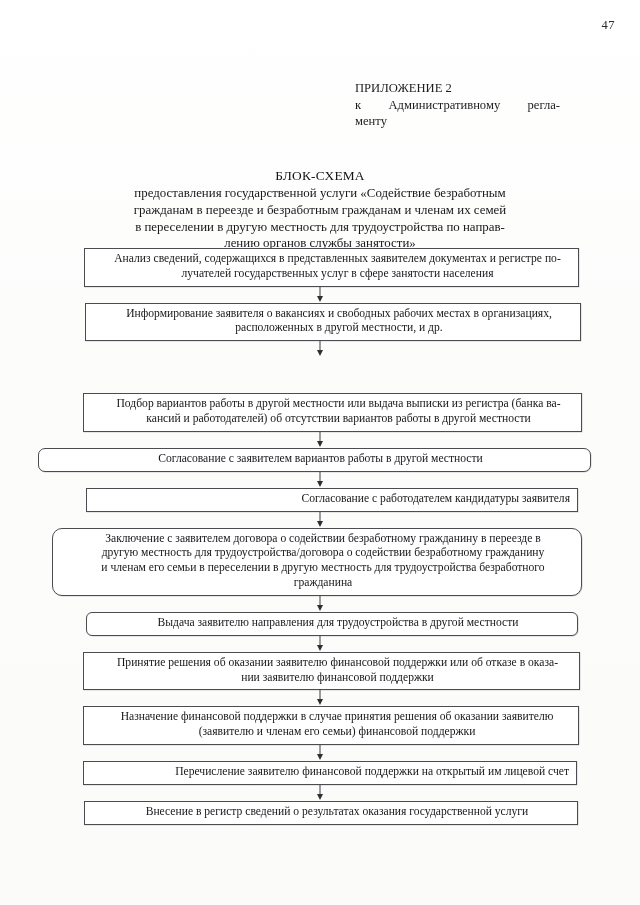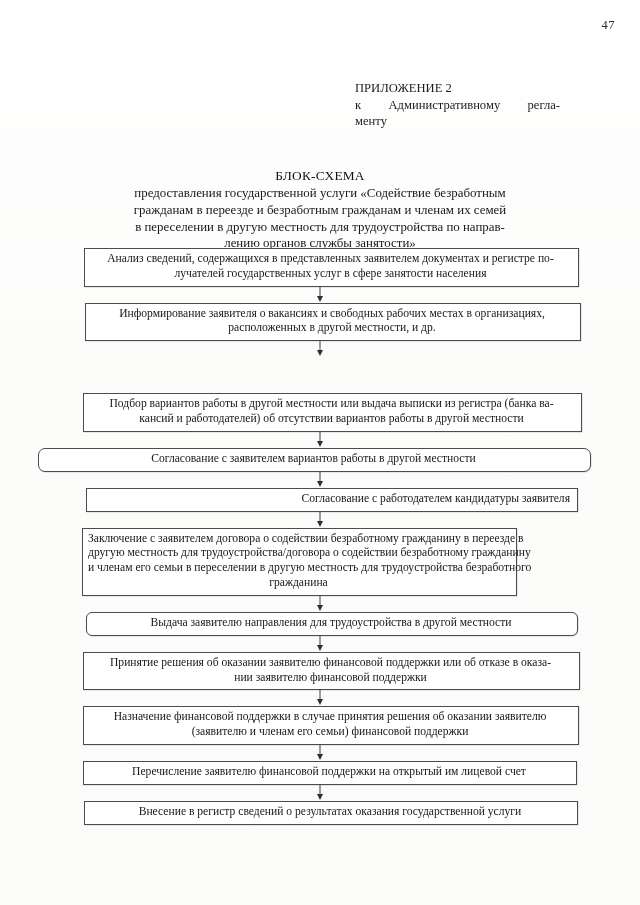--- a/index.html
+++ b/index.html
@@ -90,21 +90,21 @@
   }
   .flow-node {
     position: relative;
     box-sizing: border-box;
     border: 1px solid #4c4c50;
     background: #ffffff;
     text-align: center;
     font-size: 11.6px;
     line-height: 1.28;
     color: #17171b;
-    padding: 3px 7px 4px 5px;
+    padding: 3px 7px 4px 19px;
     box-shadow: 0.5px 0.5px 0 rgba(120,120,125,.32);
   }
   .flow-node .ln { display: block; white-space: nowrap; }
 
   .connector {
     position: relative;
     height: 16px;
   }
   .connector .stem {
     position: absolute;
@@ -183,21 +183,21 @@
           <div class="stem"></div>
           <div class="head"></div>
         </div>
         <div class="flow-node" id="node-5" style="margin-left: 86px; width: 492px; text-align: right;">
           <span class="ln">Согласование с работодателем кандидатуры заявителя</span>
         </div>
         <div class="connector">
           <div class="stem"></div>
           <div class="head"></div>
         </div>
-        <div class="flow-node" id="node-6" style="margin-left: 82px; width: 435px;">
+        <div class="flow-node" id="node-6" style="margin-left: 52px; width: 530px; border-radius: 10px;">
           <span class="ln">Заключение с заявителем договора о содействии безработному гражданину в переезде в</span>
           <span class="ln">другую местность для трудоустройства/договора о содействии безработному гражданину</span>
           <span class="ln">и членам его семьи в переселении в другую местность для трудоустройства безработного</span>
           <span class="ln">гражданина</span>
         </div>
         <div class="connector">
           <div class="stem"></div>
           <div class="head"></div>
         </div>
         <div class="flow-node" id="node-7" style="margin-left: 86px; width: 492px; border-radius: 6px;">
@@ -216,21 +216,21 @@
           <div class="head"></div>
         </div>
         <div class="flow-node" id="node-9" style="margin-left: 83px; width: 496px;">
           <span class="ln">Назначение финансовой поддержки в случае принятия решения об оказании заявителю</span>
           <span class="ln">(заявителю и членам его семьи) финансовой поддержки</span>
         </div>
         <div class="connector">
           <div class="stem"></div>
           <div class="head"></div>
         </div>
-        <div class="flow-node" id="node-10" style="margin-left: 83px; width: 494px;">
+        <div class="flow-node" id="node-10" style="margin-left: 83px; width: 494px; text-align: right;">
           <span class="ln">Перечисление заявителю финансовой поддержки на открытый им лицевой счет</span>
         </div>
         <div class="connector">
           <div class="stem"></div>
           <div class="head"></div>
         </div>
         <div class="flow-node" id="node-11" style="margin-left: 84px; width: 494px;">
           <span class="ln">Внесение в регистр сведений о результатах оказания государственной услуги</span>
         </div>
       </div>

